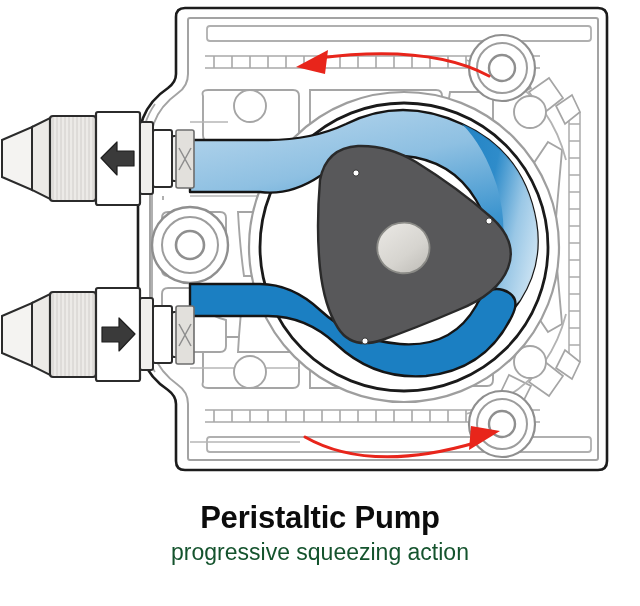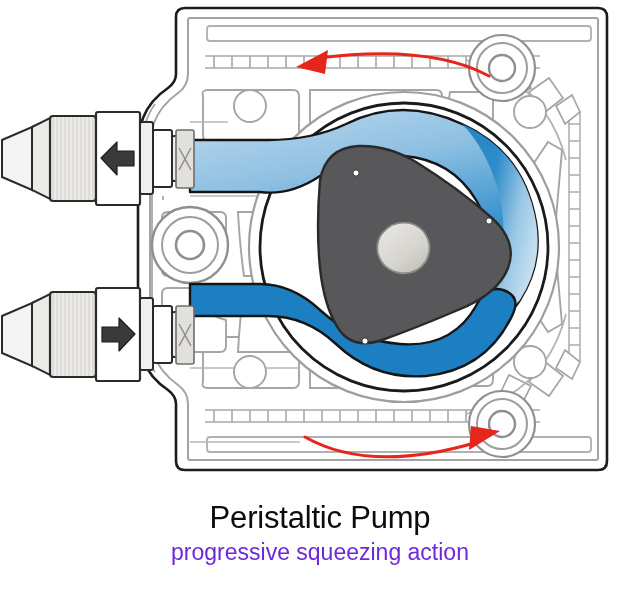--- a/index.html
+++ b/index.html
@@ -32,34 +32,34 @@
   .caption-block {
     position: absolute;
     left: 0;
     top: 500px;
     width: 640px;
     text-align: center;
     user-select: none;
   }
   .caption-title {
     font-family: "Liberation Sans", sans-serif;
-    font-weight: normal;
+    font-weight: bold;
     font-size: 31px;
     line-height: 36px;
     color: #0c0c0c;
     letter-spacing: -0.2px;
     margin: 0;
     padding: 0;
   }
   .caption-sub {
     font-family: "Liberation Sans", sans-serif;
     font-weight: normal;
     font-size: 23px;
     line-height: 26px;
-    color: #6d28d9;
+    color: #14532d;
     margin: 0;
     padding: 0;
   }
   .caption-sub.line1 { margin-top: 3px; }
 </style>
 </head>
 <body>
 
 <div id="stage">
 

